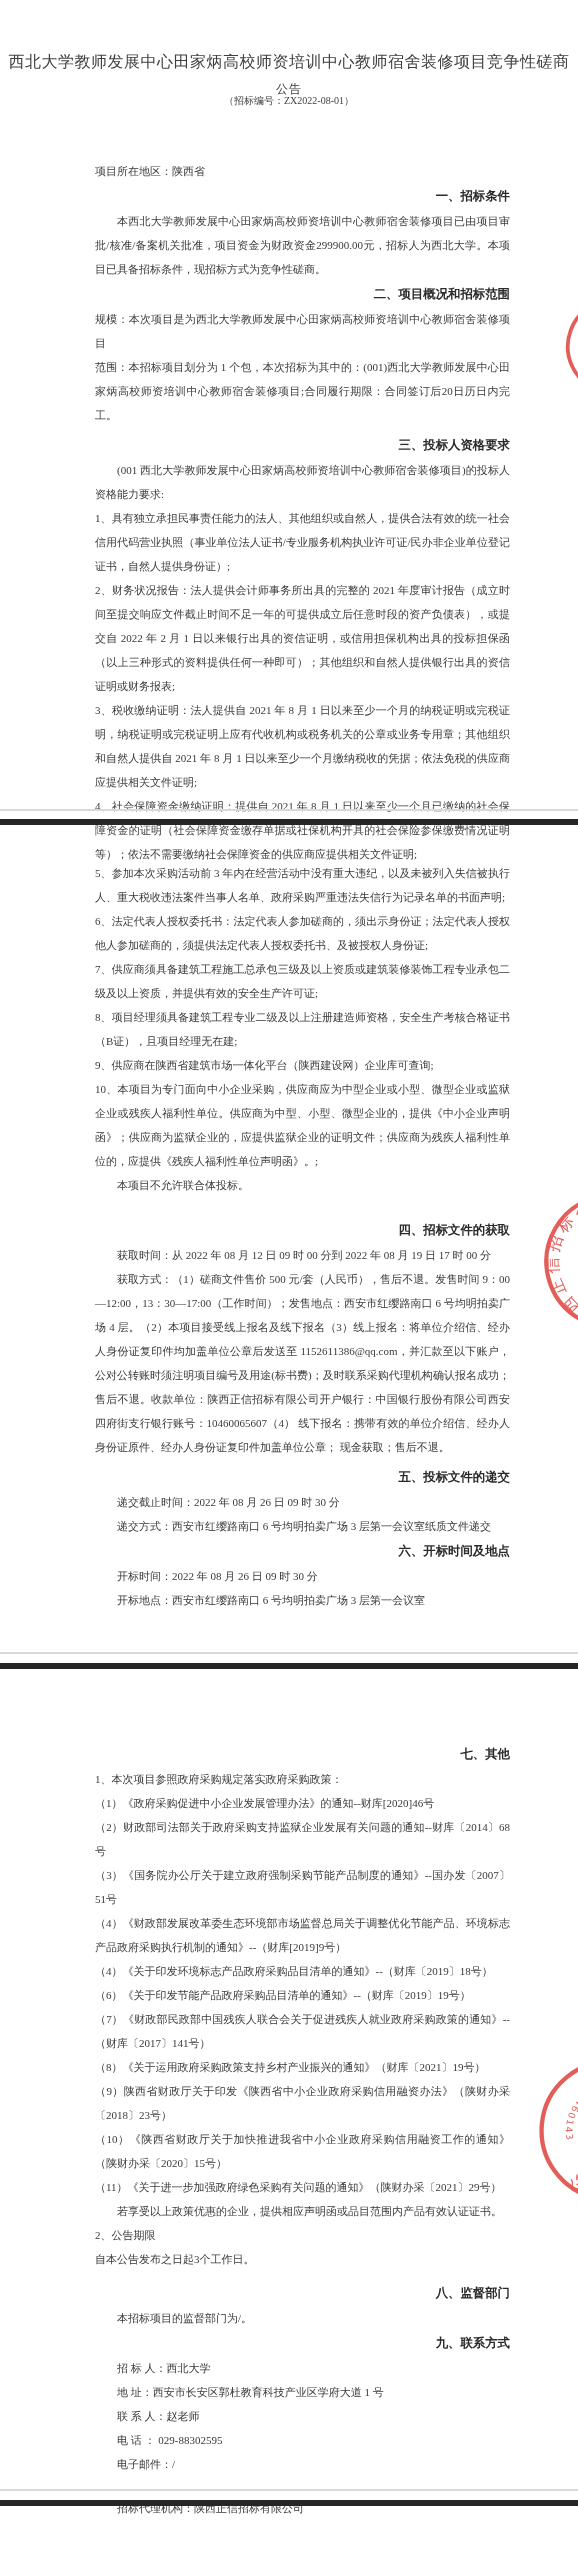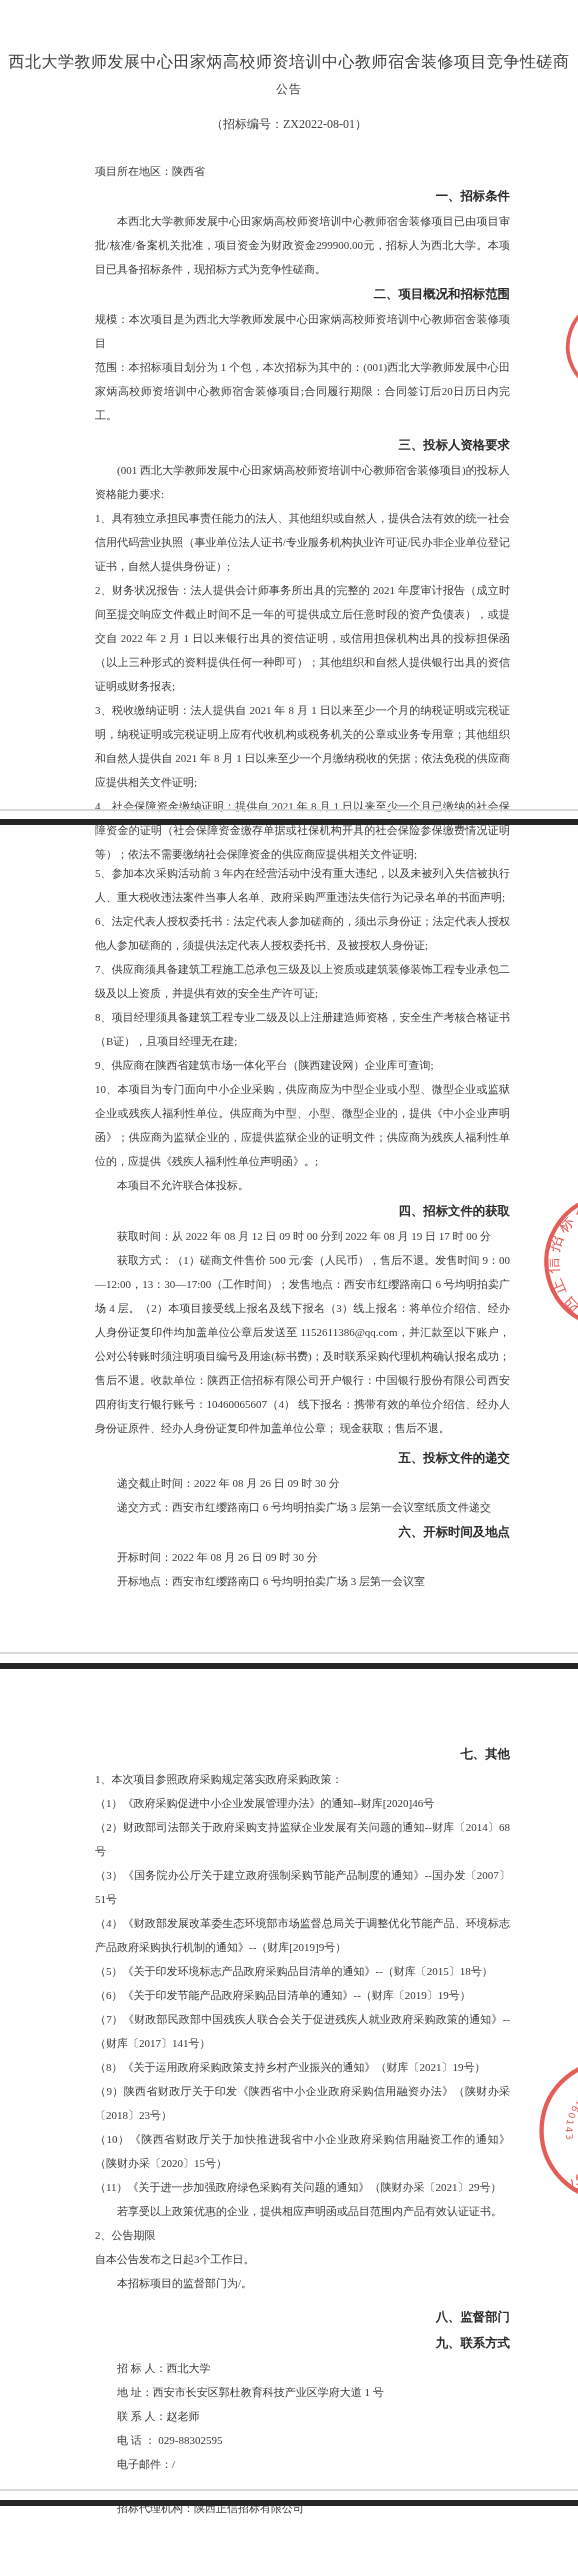--- a/index.html
+++ b/index.html
@@ -4,21 +4,21 @@
 <style>
   html,body{margin:0;padding:0;background:#ffffff;}
   .canvas{
     position:relative;width:578px;height:3294px;background:#ffffff;overflow:hidden;
     font-family:"Liberation Serif","DejaVu Serif",serif;color:#3a3a3a;
   }
   
   .title-line{position:absolute;left:0;width:578px;text-align:center;color:#3f3f3f;}
   .t1{top:52px;font-size:16px;letter-spacing:0.5px;}
   .t2{top:81px;font-size:12px;letter-spacing:1px;}
-  .t3{top:116px;font-size:12px;}
+  .t3{top:94px;font-size:10px;}
   
   .page{position:absolute;left:0;width:578px;}
   .content{position:relative;margin-left:95px;width:415px;}
   .blk{font-size:11px;line-height:24px;text-align:justify;color:#3a3a3a;}
   .blk.h{font-family:"Liberation Sans","DejaVu Sans",sans-serif;font-weight:bold;
          font-size:12.4px;line-height:26px;color:#2b2b2b;text-align:right;}
   .blk.ind{text-indent:2em;}
   
   .page-edge{position:absolute;left:0;width:578px;height:1.5px;background:#d9d9d9;}
   .page-bar{position:absolute;left:0;width:578px;height:6.2px;background:#262626;}
@@ -57,21 +57,21 @@
 
   <div class="page" style="top:825px;">
     <div class="content" style="padding-top:36px;">
         <div class="blk p">5、参加本次采购活动前 3 年内在经营活动中没有重大违纪，以及未被列入失信被执行人、重大税收违法案件当事人名单、政府采购严重违法失信行为记录名单的书面声明;</div>
         <div class="blk p">6、法定代表人授权委托书：法定代表人参加磋商的，须出示身份证；法定代表人授权他人参加磋商的，须提供法定代表人授权委托书、及被授权人身份证;</div>
         <div class="blk p">7、供应商须具备建筑工程施工总承包三级及以上资质或建筑装修装饰工程专业承包二级及以上资质，并提供有效的安全生产许可证;</div>
         <div class="blk p">8、项目经理须具备建筑工程专业二级及以上注册建造师资格，安全生产考核合格证书（B证），且项目经理无在建;</div>
         <div class="blk p">9、供应商在陕西省建筑市场一体化平台（陕西建设网）企业库可查询;</div>
         <div class="blk p">10、本项目为专门面向中小企业采购，供应商应为中型企业或小型、微型企业或监狱企业或残疾人福利性单位。供应商为中型、小型、微型企业的，提供《中小企业声明函》；供应商为监狱企业的，应提供监狱企业的证明文件；供应商为残疾人福利性单位的，应提供《残疾人福利性单位声明函》。;</div>
         <div class="blk p ind">本项目不允许联合体投标。</div>
-        <div class="blk h" style="margin-top: 1px;">四、招标文件的获取</div>
+        <div class="blk h" style="margin-top: 20px;">四、招标文件的获取</div>
         <div class="blk p ind">获取时间：从 2022 年 08 月 12 日 09 时 00 分到 2022 年 08 月 19 日 17 时 00 分</div>
         <div class="blk p ind">获取方式：（1）磋商文件售价 500 元/套（人民币），售后不退。发售时间 9：00—12:00，13：30—17:00（工作时间）；发售地点：西安市红缨路南口 6 号均明拍卖广场 4 层。（2）本项目接受线上报名及线下报名（3）线上报名：将单位介绍信、经办人身份证复印件均加盖单位公章后发送至 1152611386@qq.com，并汇款至以下账户，公对公转账时须注明项目编号及用途(标书费)；及时联系采购代理机构确认报名成功；售后不退。收款单位：陕西正信招标有限公司开户银行：中国银行股份有限公司西安四府街支行银行账号：10460065607（4） 线下报名：携带有效的单位介绍信、经办人身份证原件、经办人身份证复印件加盖单位公章； 现金获取；售后不退。</div>
         <div class="blk h" style="margin-top: 5.2px;">五、投标文件的递交</div>
         <div class="blk p ind">递交截止时间：2022 年 08 月 26 日 09 时 30 分</div>
         <div class="blk p ind">递交方式：西安市红缨路南口 6 号均明拍卖广场 3 层第一会议室纸质文件递交</div>
         <div class="blk h">六、开标时间及地点</div>
         <div class="blk p ind">开标时间：2022 年 08 月 26 日 09 时 30 分</div>
         <div class="blk p ind">开标地点：西安市红缨路南口 6 号均明拍卖广场 3 层第一会议室</div>
       </div>
   </div>
@@ -80,32 +80,32 @@
   <div class="page-bar" style="top:1663px;"></div>
 
   <div class="page" style="top:1669px;">
     <div class="content" style="padding-top:72px;">
         <div class="blk h">七、其他</div>
         <div class="blk p">1、本次项目参照政府采购规定落实政府采购政策：</div>
         <div class="blk p">（1）《政府采购促进中小企业发展管理办法》的通知--财库[2020]46号</div>
         <div class="blk p">（2）财政部司法部关于政府采购支持监狱企业发展有关问题的通知--财库〔2014〕68号</div>
         <div class="blk p">（3）《国务院办公厅关于建立政府强制采购节能产品制度的通知》--国办发〔2007〕51号</div>
         <div class="blk p">（4）《财政部发展改革委生态环境部市场监督总局关于调整优化节能产品、环境标志产品政府采购执行机制的通知》--（财库[2019]9号）</div>
-        <div class="blk p">（5）《关于印发环境标志产品政府采购品目清单的通知》--（财库〔2015〕18号）</div>
+        <div class="blk p">（4）《关于印发环境标志产品政府采购品目清单的通知》--（财库〔2019〕18号）</div>
         <div class="blk p">（6）《关于印发节能产品政府采购品目清单的通知》--（财库〔2019〕19号）</div>
         <div class="blk p">（7）《财政部民政部中国残疾人联合会关于促进残疾人就业政府采购政策的通知》--（财库〔2017〕141号）</div>
         <div class="blk p">（8）《关于运用政府采购政策支持乡村产业振兴的通知》（财库〔2021〕19号）</div>
         <div class="blk p">（9）陕西省财政厅关于印发《陕西省中小企业政府采购信用融资办法》（陕财办采〔2018〕23号）</div>
         <div class="blk p">（10）《陕西省财政厅关于加快推进我省中小企业政府采购信用融资工作的通知》（陕财办采〔2020〕15号）</div>
         <div class="blk p">（11）《关于进一步加强政府绿色采购有关问题的通知》（陕财办采〔2021〕29号）</div>
         <div class="blk p ind">若享受以上政策优惠的企业，提供相应声明函或品目范围内产品有效认证证书。</div>
         <div class="blk p">2、公告期限</div>
         <div class="blk p">自本公告发布之日起3个工作日。</div>
+        <div class="blk h" style="margin-top: 9.3px;">八、监督部门</div>
         <div class="blk p ind">本招标项目的监督部门为/。</div>
-        <div class="blk h" style="margin-top: 9.3px;">八、监督部门</div>
         <div class="blk h">九、联系方式</div>
         <div class="blk p ind">招 标 人：西北大学</div>
         <div class="blk p ind">地 址：西安市长安区郭杜教育科技产业区学府大道 1 号</div>
         <div class="blk p ind">联 系 人：赵老师</div>
         <div class="blk p ind">电 话 ：  029-88302595</div>
         <div class="blk p ind">电子邮件：/</div>
         <div class="blk p ind" style="margin-top: 19.6px;">招标代理机构：陕西正信招标有限公司</div>
       </div>
   </div>
 

